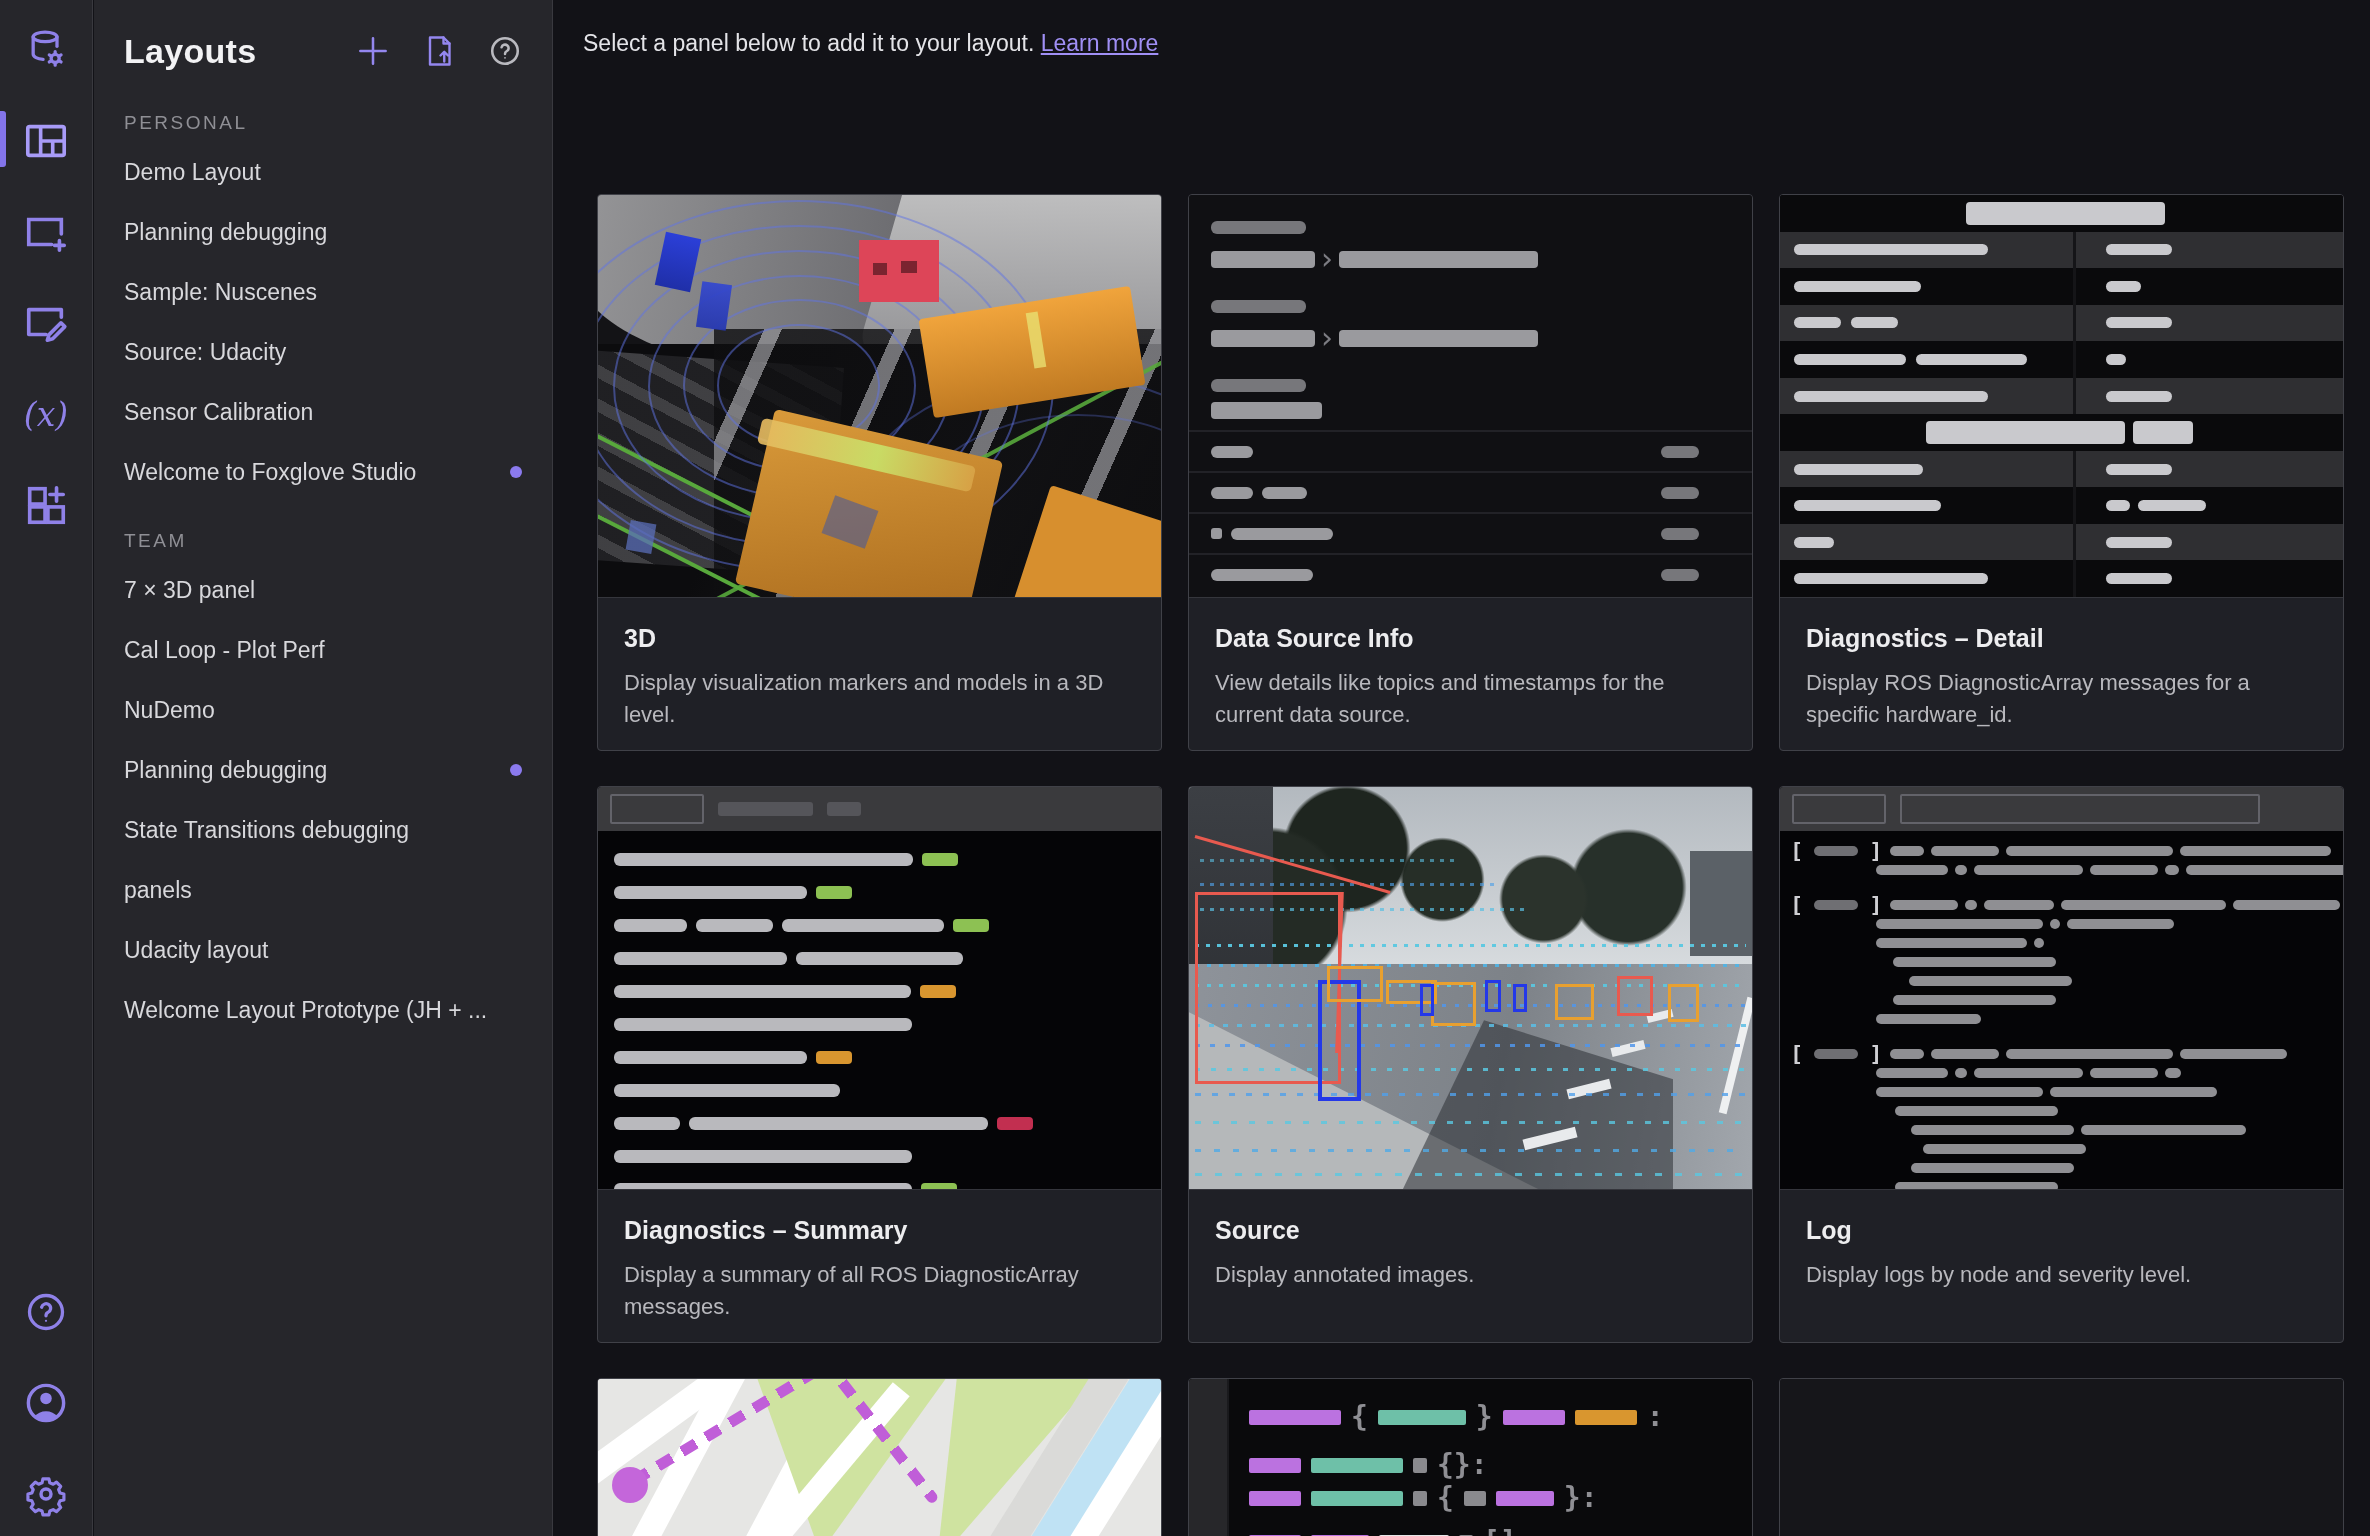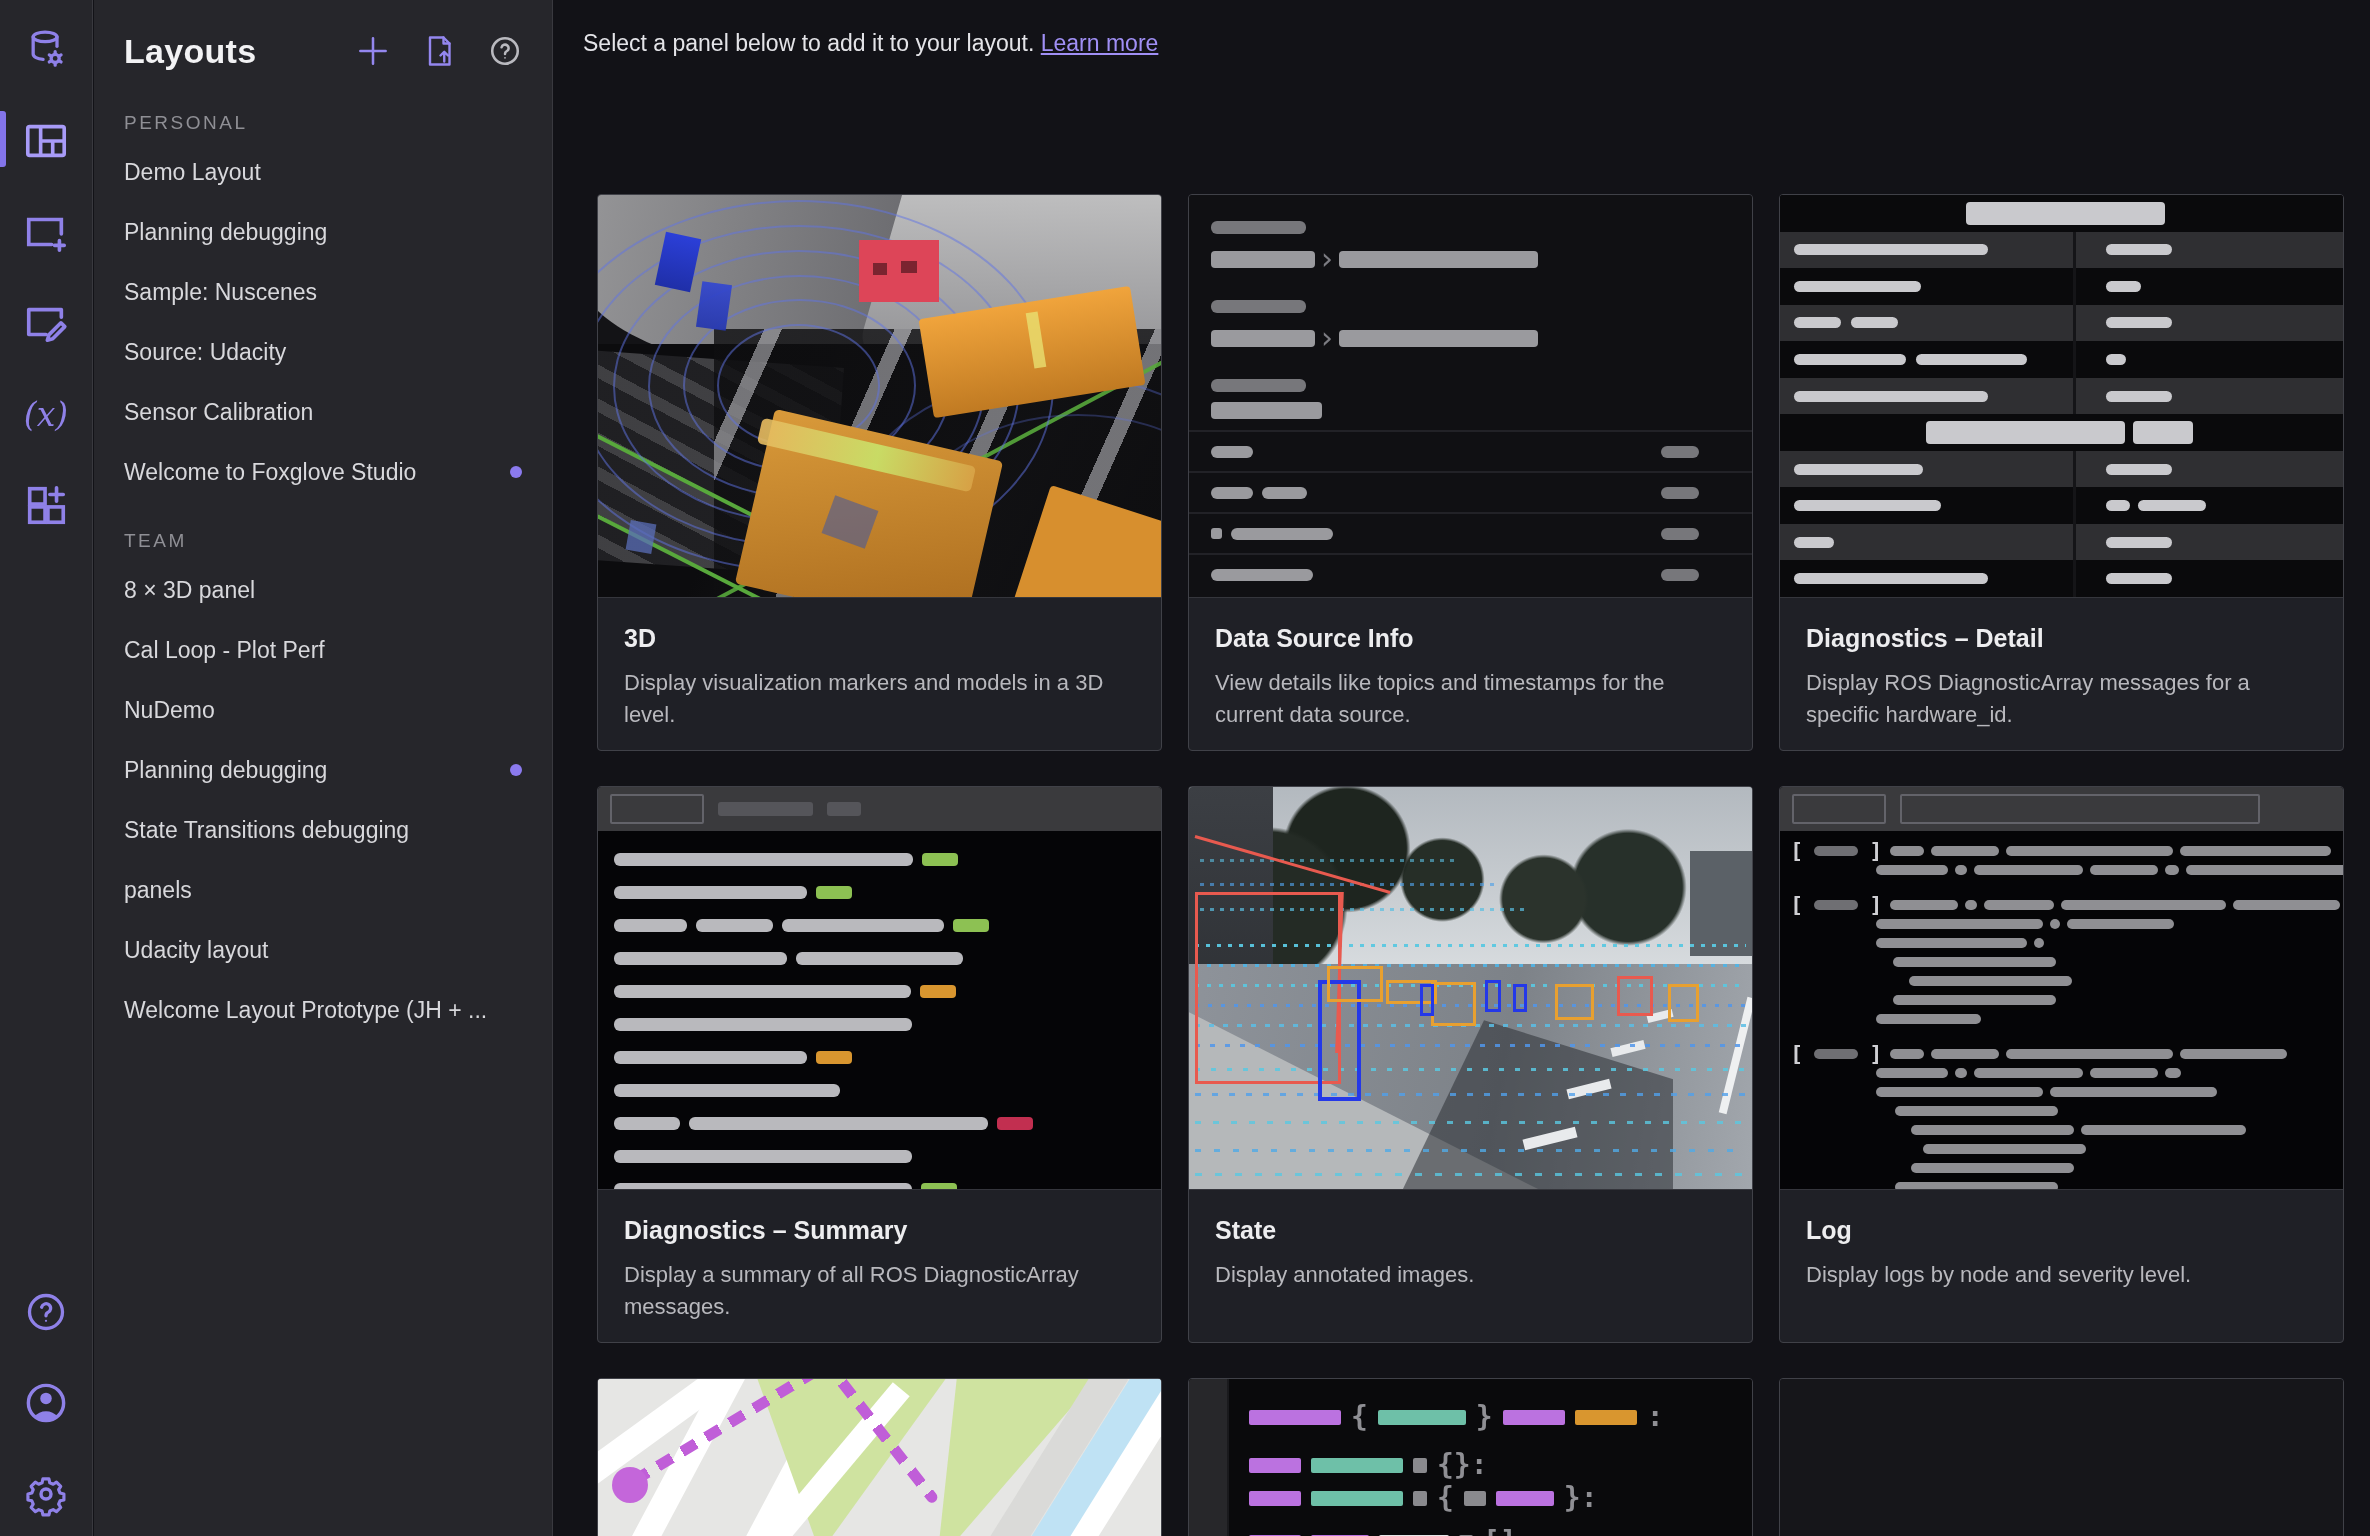--- a/index.html
+++ b/index.html
@@ -222,21 +222,21 @@
       </div>
     <div class="sb-item">
         <span class="lbl">Welcome to Foxglove Studio</span>
         <span class="dot"></span>
       </div>
   </div>
 
   <div class="sb-section" style="margin-top:20px;">
     <div class="sb-label">TEAM</div>
     <div class="sb-item">
-        <span class="lbl">8 × 3D panel</span>
+        <span class="lbl">7 × 3D panel</span>
       </div>
     <div class="sb-item">
         <span class="lbl">Cal Loop - Plot Perf</span>
       </div>
     <div class="sb-item">
         <span class="lbl">NuDemo</span>
       </div>
     <div class="sb-item">
         <span class="lbl">Planning debugging</span>
         <span class="dot"></span>
@@ -569,21 +569,21 @@
         <div class="bbox" style="left:35%;top:48%;width:9%;height:6%;border:3px solid #e8a030;"></div>
         <div class="bbox" style="left:43%;top:48.5%;width:8%;height:11%;border:3px solid #e8a030;"></div>
         <div class="bbox" style="left:41%;top:49%;width:2.5%;height:8%;border:3px solid #2438e8;"></div>
         <div class="bbox" style="left:52.5%;top:48%;width:3%;height:8%;border:3px solid #2438e8;"></div>
         <div class="bbox" style="left:57.5%;top:49%;width:2.5%;height:7%;border:3px solid #2438e8;"></div>
         <div class="bbox" style="left:65%;top:49%;width:7%;height:9%;border:3px solid #e8a030;"></div>
         <div class="bbox" style="left:76%;top:47%;width:6.5%;height:10%;border:3px solid #e85a4f;"></div>
         <div class="bbox" style="left:85%;top:49%;width:5.5%;height:9.5%;border:3px solid #e8a030;"></div>
       </div>
       <div class="cinfo">
-        <div class="ctitle">State</div>
+        <div class="ctitle">Source</div>
         <div class="cdesc">Display annotated images.</div>
       </div>
     </div>
 
     <div class="card">
       <div class="thumb lg">
         <div class="hdr">
             <span class="obox" style="width:90px;"></span>
             <span class="obox" style="width:356px;"></span>
           </div>

